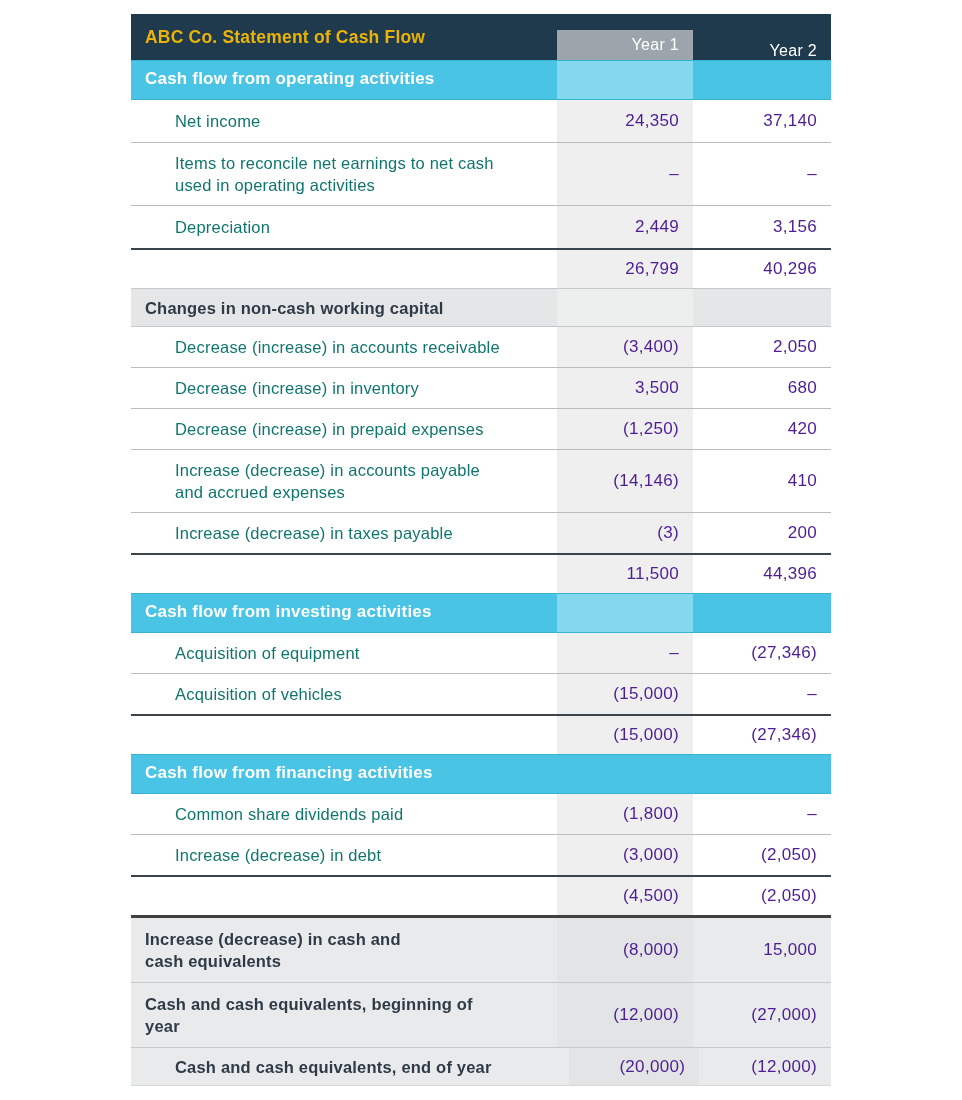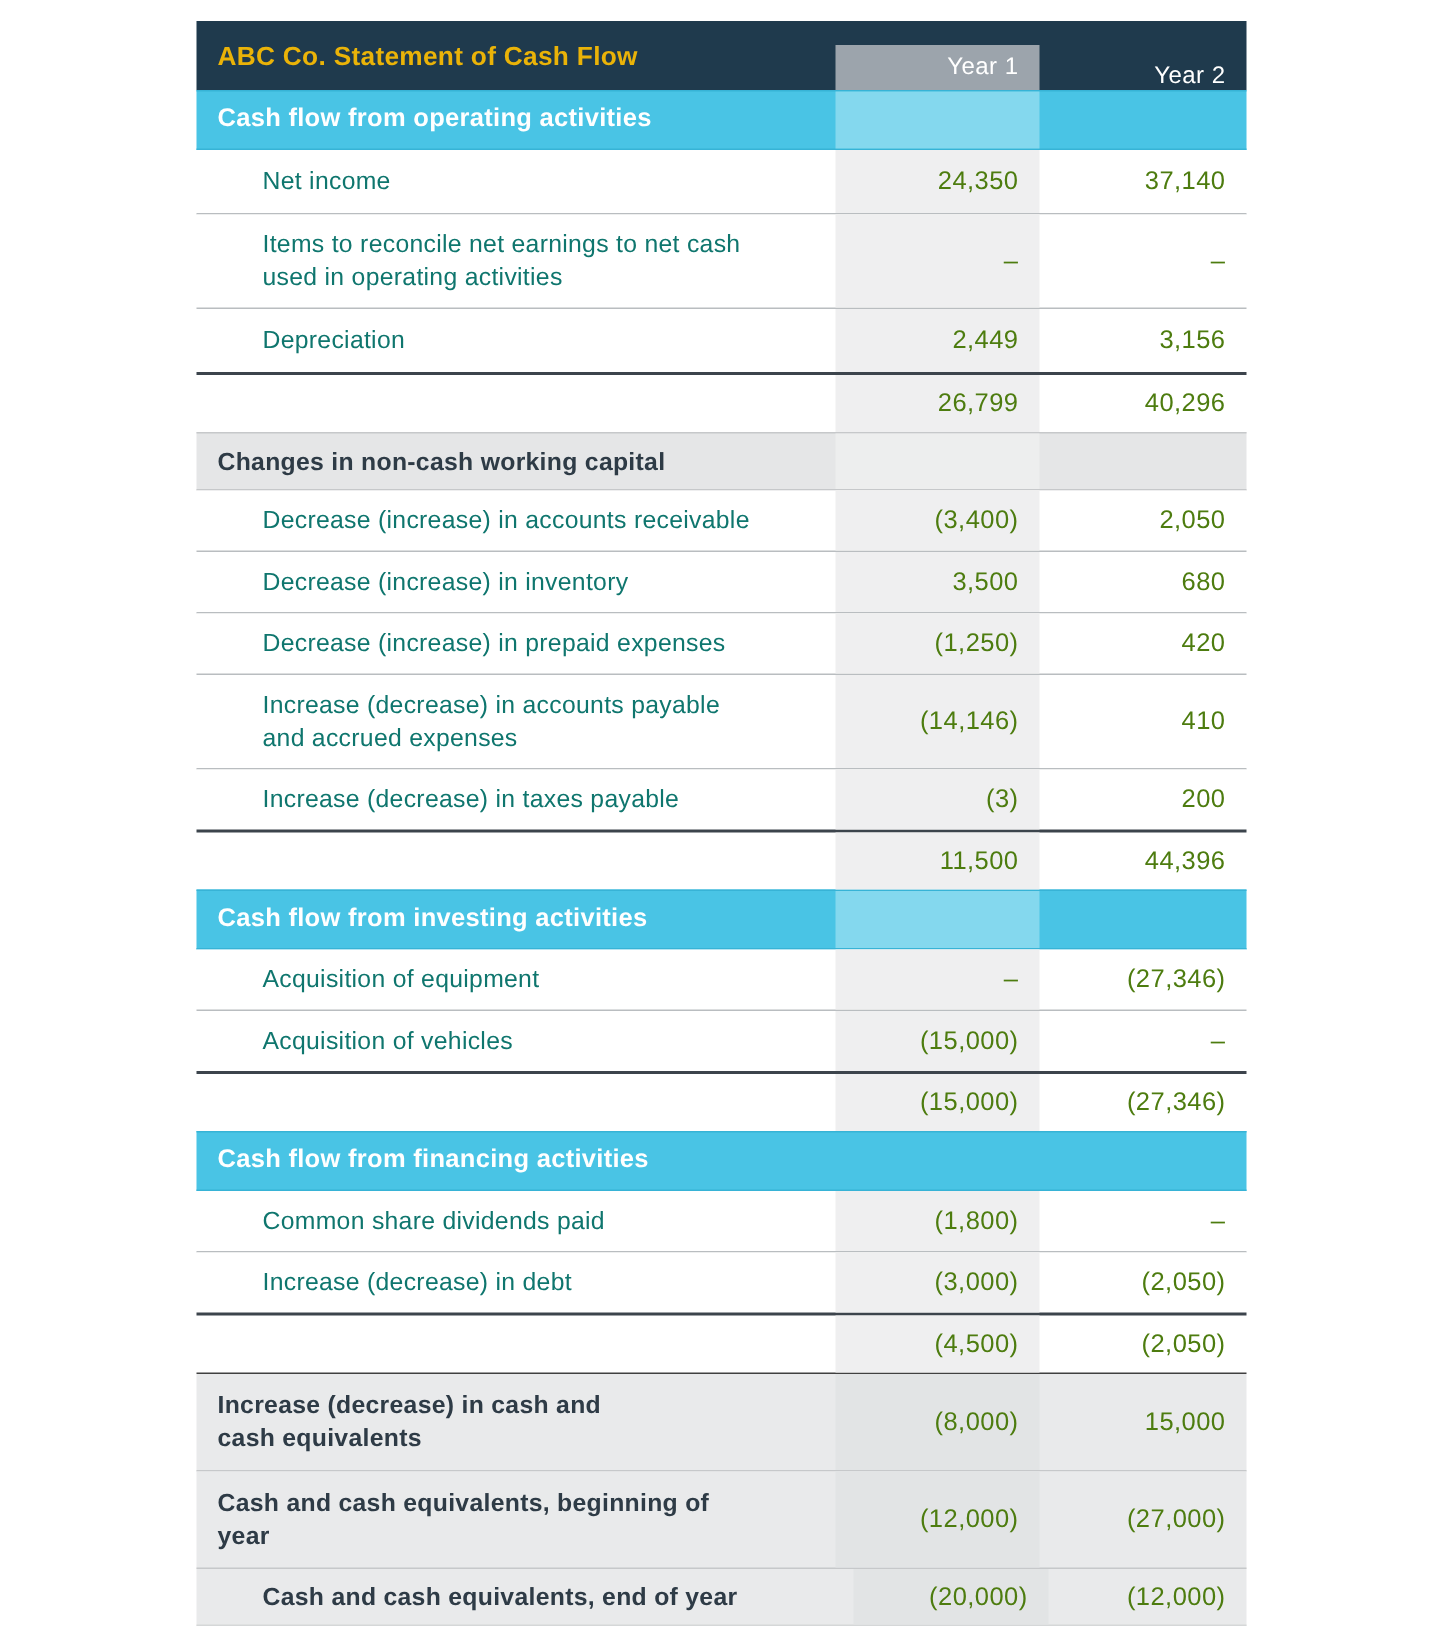--- a/index.html
+++ b/index.html
@@ -21,21 +21,21 @@
     display: flex; align-items: center;
     color: #0f766e;
     font-size: 16.5px; line-height: 22px;
     letter-spacing: 0.2px;
     white-space: pre-line;
   }
   .num {
     width: 136px;
     display: flex; align-items: center; justify-content: flex-end;
     padding-right: 14px;
-    color: #4d7c0f;
+    color: #4c1d95;
     font-size: 17px; letter-spacing: 0.3px;
   }
   .y2 { width: 138px; }
 
   
   .r-header { background: #1f3a4d; min-height: 37px; }
   .r-header .label { color: #eab308; font-weight: bold; font-size: 17.5px; padding: 0 10px 0 14px; }
   .r-header .y1 { background: #9ca4ac; color: #ffffff; font-size: 16px; margin-top: 16px; }
   .r-header .y2 { color: #ffffff; font-size: 16px; margin-top: 28px; }
 
@@ -45,21 +45,21 @@
   .r-cyan.split .y1 { background: #84d8ee; }
 
   
   .r-item { background: #ffffff; border-bottom: 1px solid #b9bdc0; min-height: 40px; }
   .r-item .y1 { background: #efeff0; }
   .r-item.no-line { border-bottom: none; }
 
   
   .r-sub { background: #ffffff; border-top: 2px solid #3c444c; min-height: 38px; }
   .r-sub .y1 { background: #efeff0; }
-  .r-sub.line-bottom { border-bottom: 1px solid #404040; }
+  .r-sub.line-bottom { border-bottom: 3px solid #404040; }
 
   
   .r-gray { background: #e5e6e7; border-top: 1px solid #c6c8ca; border-bottom: 1px solid #c6c8ca; min-height: 37px; }
   .r-gray .label { font-weight: bold; color: #2e3b46; padding: 0 10px 0 14px; }
   .r-gray .y1 { background: #edeeee; }
 
   
   .r-total { background: #e9eaeb; border-bottom: 1px solid #c6c8ca; min-height: 40px; }
   .r-total .label { font-weight: bold; color: #2e3b46; padding: 10px 52px 10px 14px; }
   .r-total .y1 { background: #e2e4e5; }

